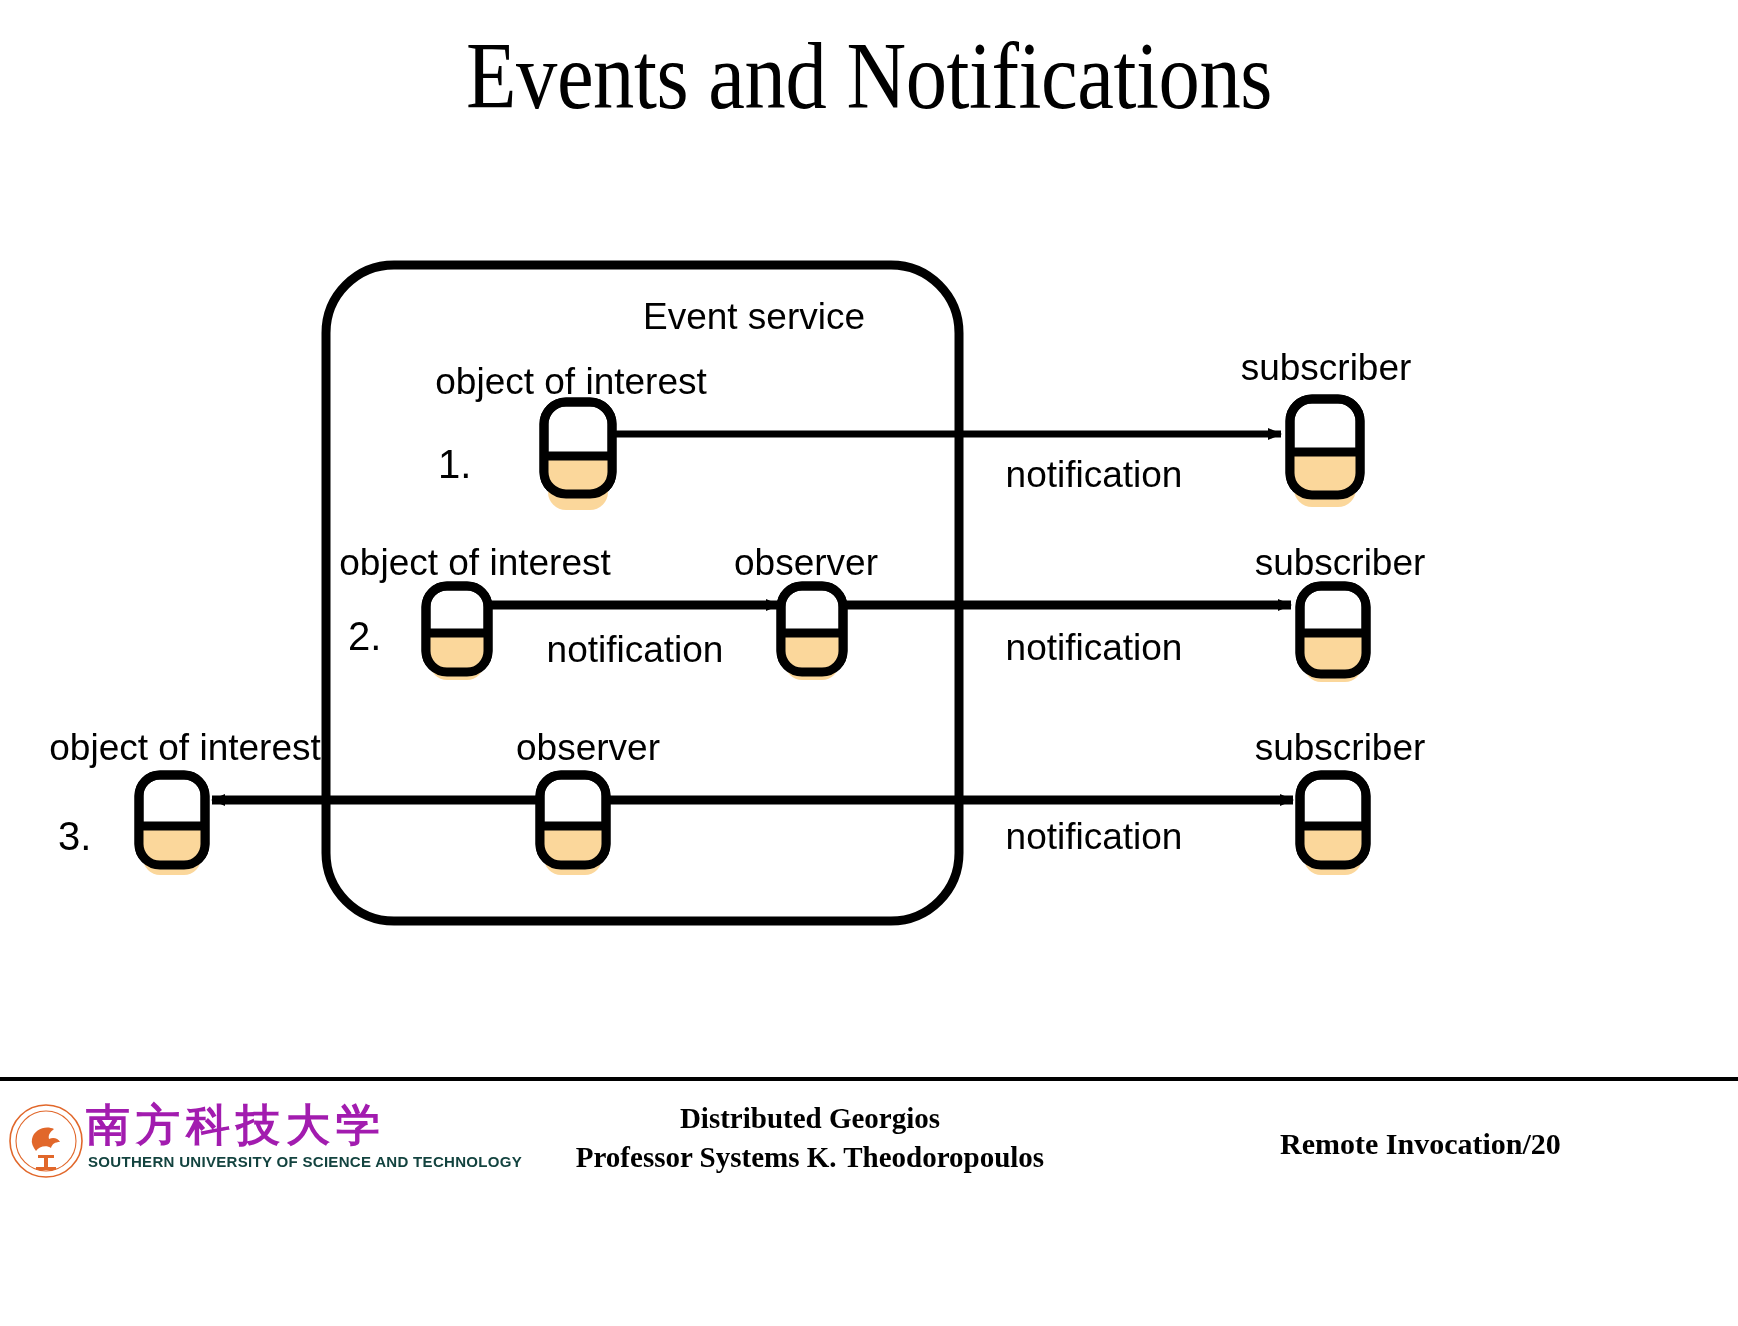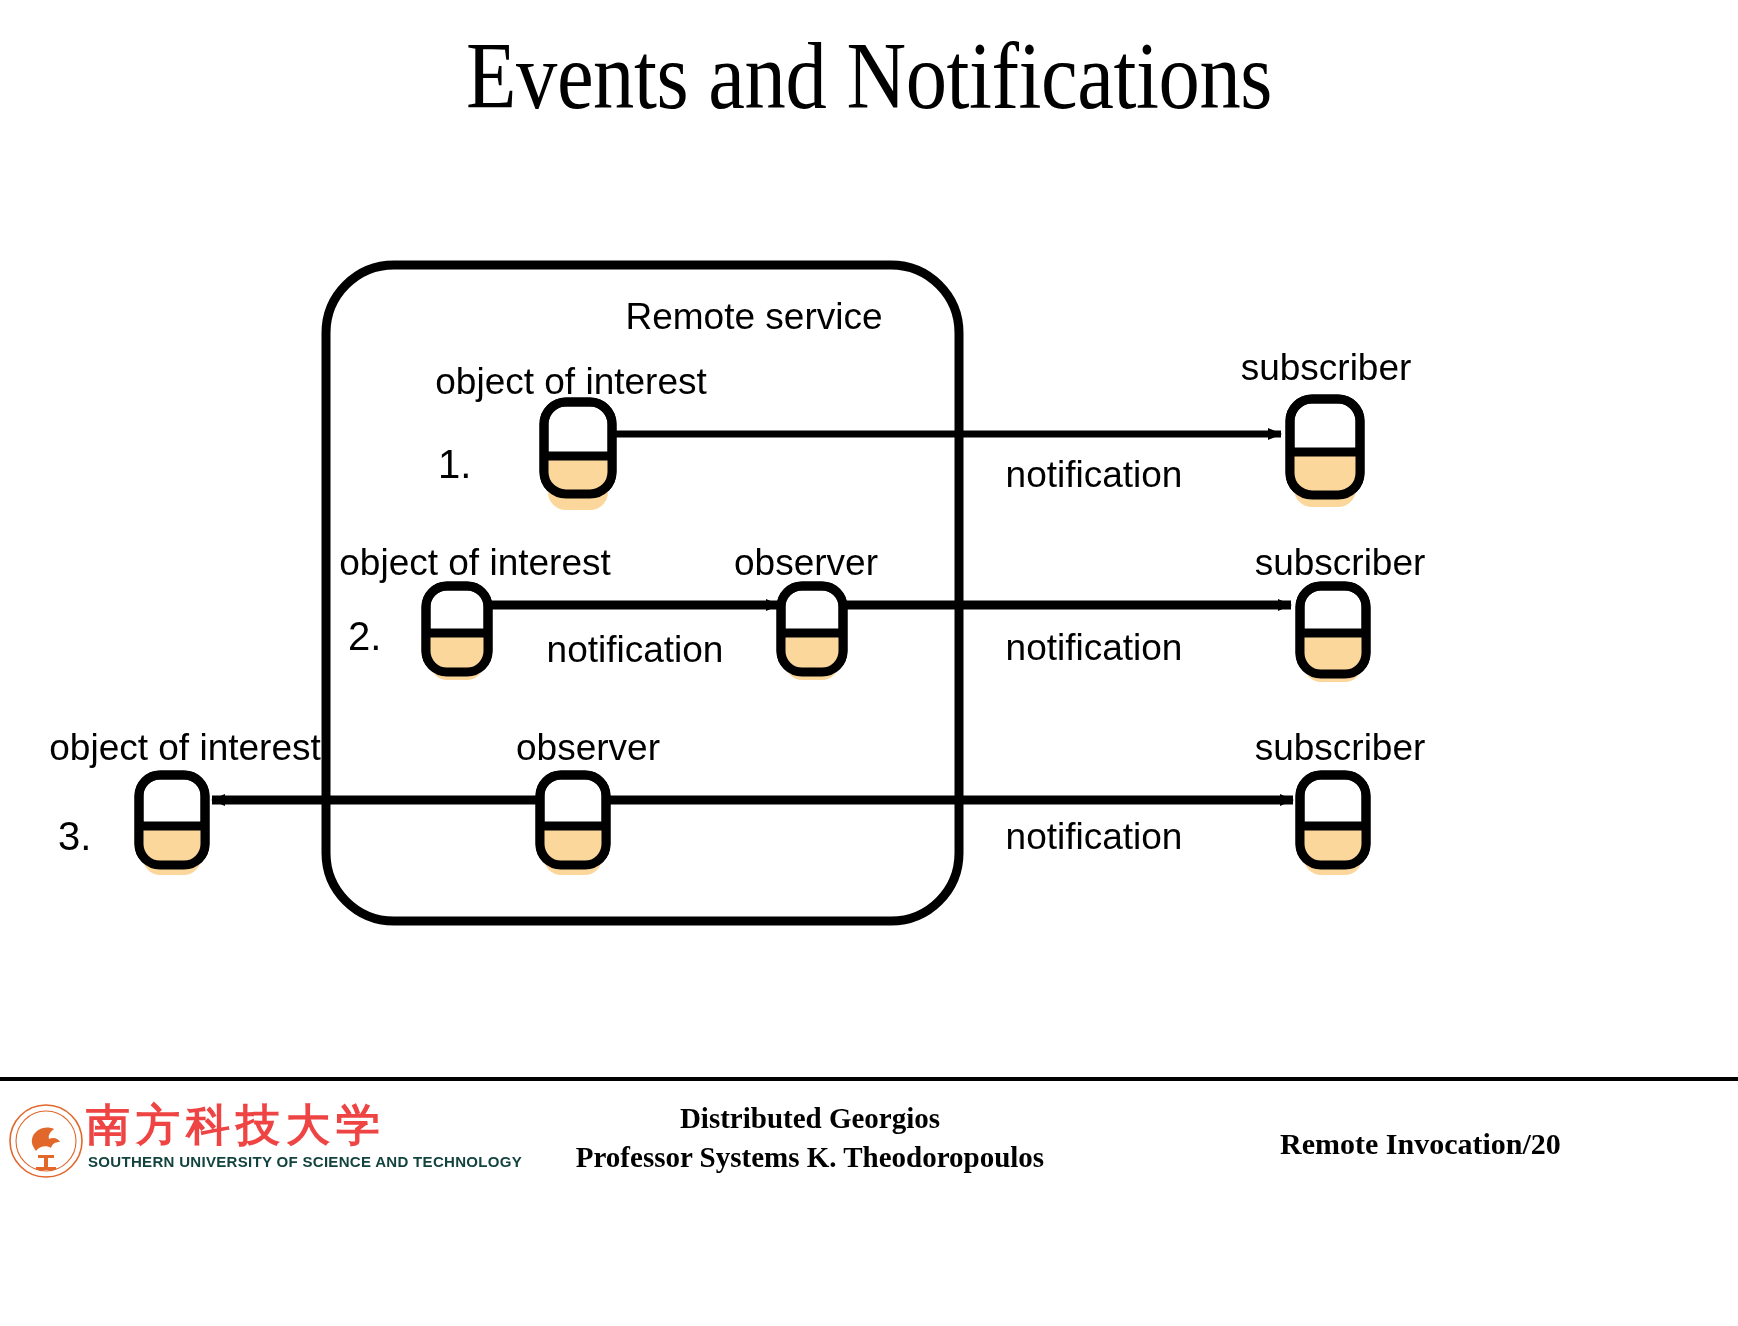--- a/index.html
+++ b/index.html
@@ -112,21 +112,21 @@
     line-height: 36px;
   }
   .logo-cn {
     position: absolute;
     left: 78px;
     top: 2px;
     font-family: "Liberation Serif", serif;
     font-size: 44px;
     line-height: 50px;
     font-weight: bold;
-    color: #ef4444;
+    color: #a21caf;
     letter-spacing: 6px;
     white-space: nowrap;
   }
   .logo-en {
     position: absolute;
     left: 80px;
     top: 54px;
     font-family: "Liberation Sans", sans-serif;
     font-size: 15.5px;
     line-height: 18px;
@@ -226,21 +226,21 @@
     </g>
 
     <g>
       <rect x="1300" y="775" width="66" height="90" rx="21" ry="21" fill="#ffffff" stroke="#000" stroke-width="9"></rect>
       <path d="M1304 826 h58 v32 a17 17 0 0 1 -17 17 h-24 a17 17 0 0 1 -17 -17 z" fill="#fbd79b"></path>
       <line x1="1304" y1="826" x2="1362" y2="826" stroke="#000" stroke-width="9"></line>
       <rect x="1300" y="775" width="66" height="90" rx="21" ry="21" fill="none" stroke="#000" stroke-width="9"></rect>
     </g>
   </svg>
 
-  <div class="dlabel center" style="left:754px; top:297px;">Remote service</div>
+  <div class="dlabel center" style="left:754px; top:297px;">Event service</div>
 
   <div class="dlabel center" style="left:571px; top:362px;">object of interest</div>
   <div class="dnum" style="left:438px; top:443px;">1.</div>
   <div class="dlabel center" style="left:1326px; top:348px;">subscriber</div>
   <div class="dlabel center" style="left:1094px; top:455px;">notification</div>
 
   <div class="dlabel center" style="left:475px; top:543px;">object of interest</div>
   <div class="dnum" style="left:348px; top:615px;">2.</div>
   <div class="dlabel center" style="left:806px; top:543px;">observer</div>
   <div class="dlabel center" style="left:635px; top:630px;">notification</div>

